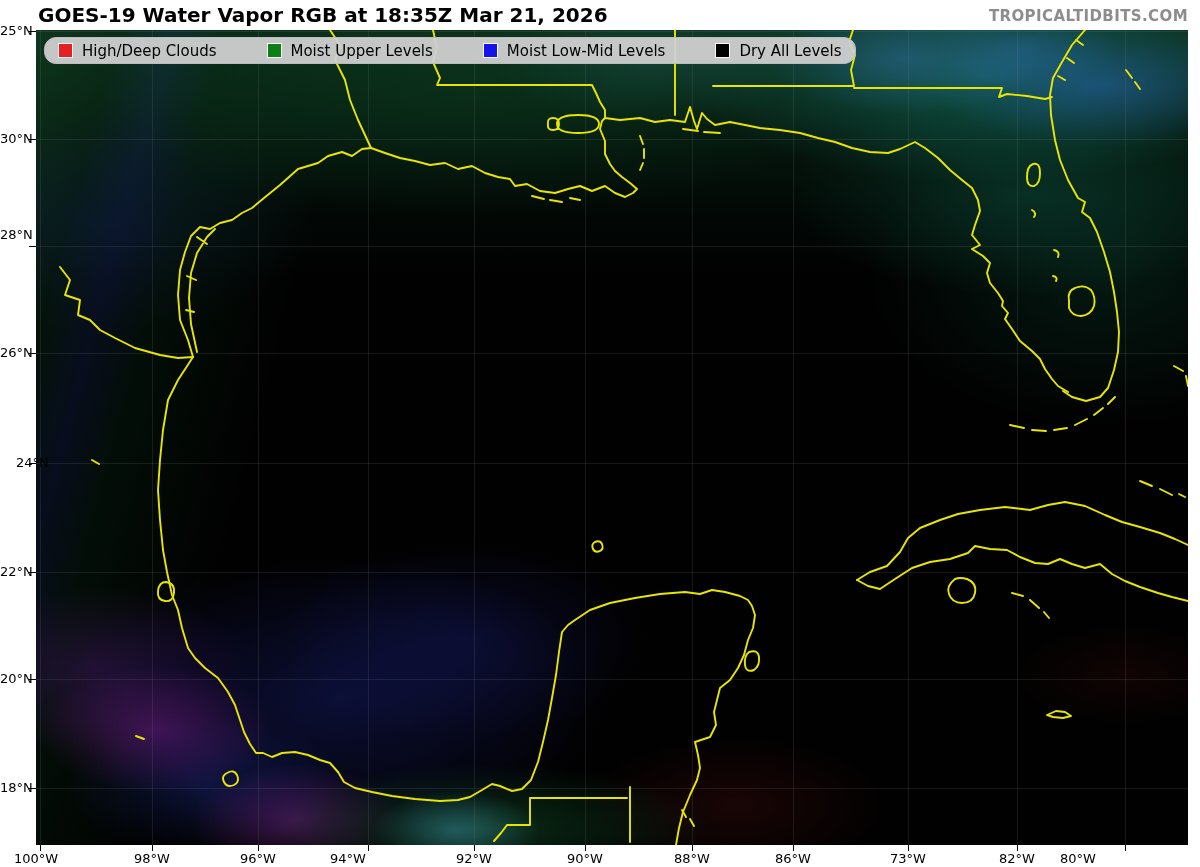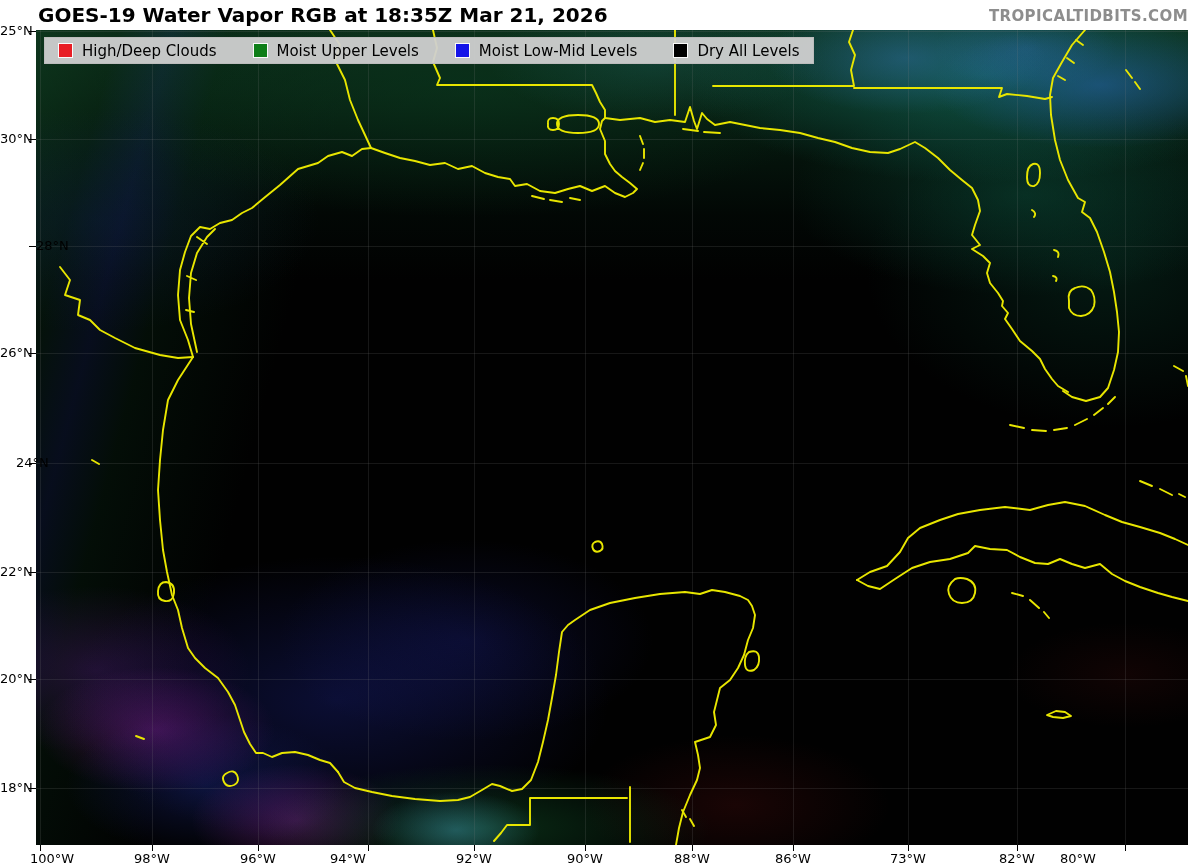--- a/index.html
+++ b/index.html
@@ -29,22 +29,22 @@
       radial-gradient(320px 210px ellipse at 1070px 240px, rgba(10,62,45,0.40), transparent 75%),
       radial-gradient(500px 170px ellipse at 430px 60px, rgba(10,58,30,0.50), transparent 75%),
       radial-gradient(320px 160px ellipse at 60px 190px, rgba(22,45,105,0.22), transparent 70%),
       linear-gradient(105deg, rgba(15,62,32,0.50) 0%, rgba(10,46,22,0.38) 6%, rgba(26,50,112,0.25) 10%, rgba(8,40,20,0.32) 14%, transparent 24%),
       linear-gradient(180deg, rgba(14,52,30,0.88) 0px, rgba(12,48,28,0.72) 60px, rgba(8,38,22,0.52) 120px, rgba(4,22,13,0.30) 185px, transparent 250px);
   }
   #grid .gv{position:absolute;top:0;bottom:0;width:1px;background:rgba(125,125,125,0.18);}
   #grid .gh{position:absolute;left:0;right:0;height:1px;background:rgba(125,125,125,0.18);}
   #coast-svg{position:absolute;left:0;top:0;}
   #legend{position:absolute;left:44px;top:37px;height:25px;display:flex;align-items:center;
-          gap:36px;padding:0 13px;background:rgba(208,208,208,0.95);border:1px solid #bcbcbc;
-          border-radius:0;font-size:15px;color:#000;}
+          gap:50px;padding:0 13px;background:rgba(208,208,208,0.95);border:1px solid #bcbcbc;
+          border-radius:12px;font-size:15px;color:#000;}
   .leg-item{display:flex;align-items:center;gap:9px;white-space:nowrap;}
   .leg-swatch{width:13px;height:13px;border:1px solid #fafafa;flex:none;}
   .lat-tick{position:absolute;width:7px;height:1px;background:#000;left:29px;}
   .lat-label{position:absolute;width:30px;text-align:right;font-size:13px;color:#000;left:0;}
   .lon-tick{position:absolute;width:1px;height:6px;background:#000;top:845px;}
   .lon-label{position:absolute;width:56px;text-align:center;font-size:13px;color:#000;top:851px;}
 </style>
 </head>
 <body>
 
@@ -127,35 +127,35 @@
         <span class="leg-swatch" style="background: rgb(0, 0, 0);"></span>
         <span>Dry All Levels</span>
       </div>
     </div>
   <div id="lat-axis">
       <div class="lat-tick" style="top: 31px;"></div>
       <div class="lat-label" style="top: 23px;">25°N</div>
       <div class="lat-tick" style="top: 139px;"></div>
       <div class="lat-label" style="top: 131px;">30°N</div>
       <div class="lat-tick" style="top: 246px;"></div>
-      <div class="lat-label" style="top: 238px; margin-left: 36px;">28°N</div>
+      <div class="lat-label" style="top: 227px;">28°N</div>
       <div class="lat-tick" style="top: 353px;"></div>
       <div class="lat-label" style="top: 345px;">26°N</div>
       <div class="lat-tick" style="top: 463px;"></div>
       <div class="lat-label" style="top: 455px; padding-left: 16px;">24°N</div>
       <div class="lat-tick" style="top: 572px;"></div>
       <div class="lat-label" style="top: 564px;">22°N</div>
       <div class="lat-tick" style="top: 679px;"></div>
       <div class="lat-label" style="top: 671px;">20°N</div>
       <div class="lat-tick" style="top: 788px;"></div>
       <div class="lat-label" style="top: 780px;">18°N</div>
     </div>
   <div id="lon-axis">
       <div class="lon-tick" style="left: 40px;"></div>
-      <div class="lon-label" style="left: 24px;">100°W</div>
+      <div class="lon-label" style="left: 8px;">100°W</div>
       <div class="lon-tick" style="left: 152px;"></div>
       <div class="lon-label" style="left: 124px;">98°W</div>
       <div class="lon-tick" style="left: 258px;"></div>
       <div class="lon-label" style="left: 230px;">96°W</div>
       <div class="lon-tick" style="left: 368px;"></div>
       <div class="lon-label" style="left: 320px;">94°W</div>
       <div class="lon-tick" style="left: 474px;"></div>
       <div class="lon-label" style="left: 446px;">92°W</div>
       <div class="lon-tick" style="left: 585px;"></div>
       <div class="lon-label" style="left: 557px;">90°W</div>

